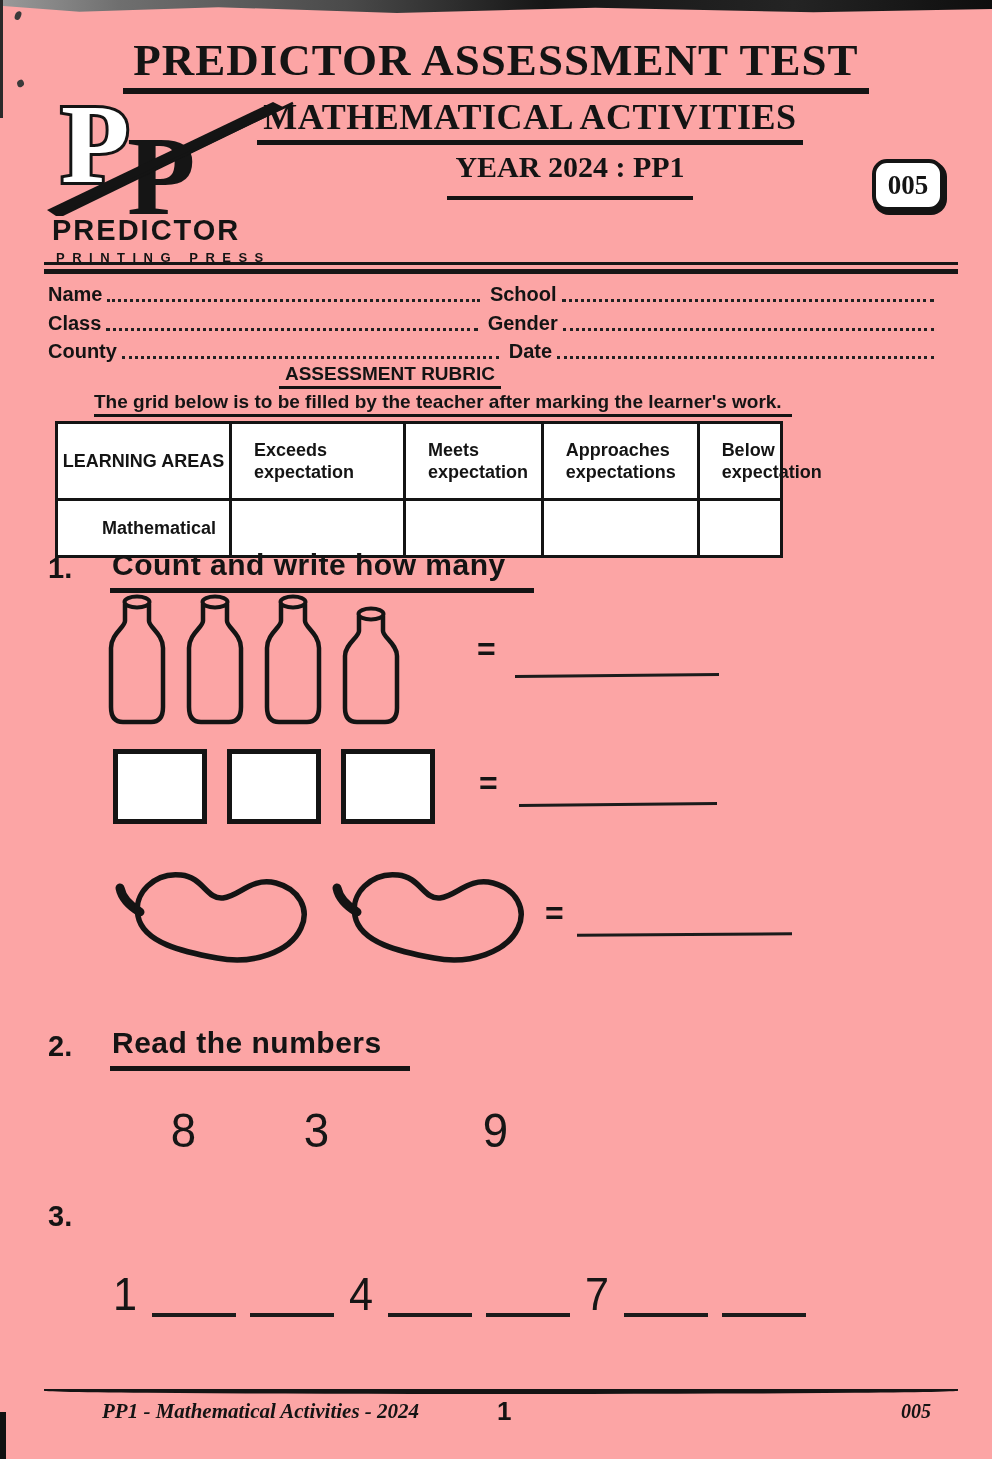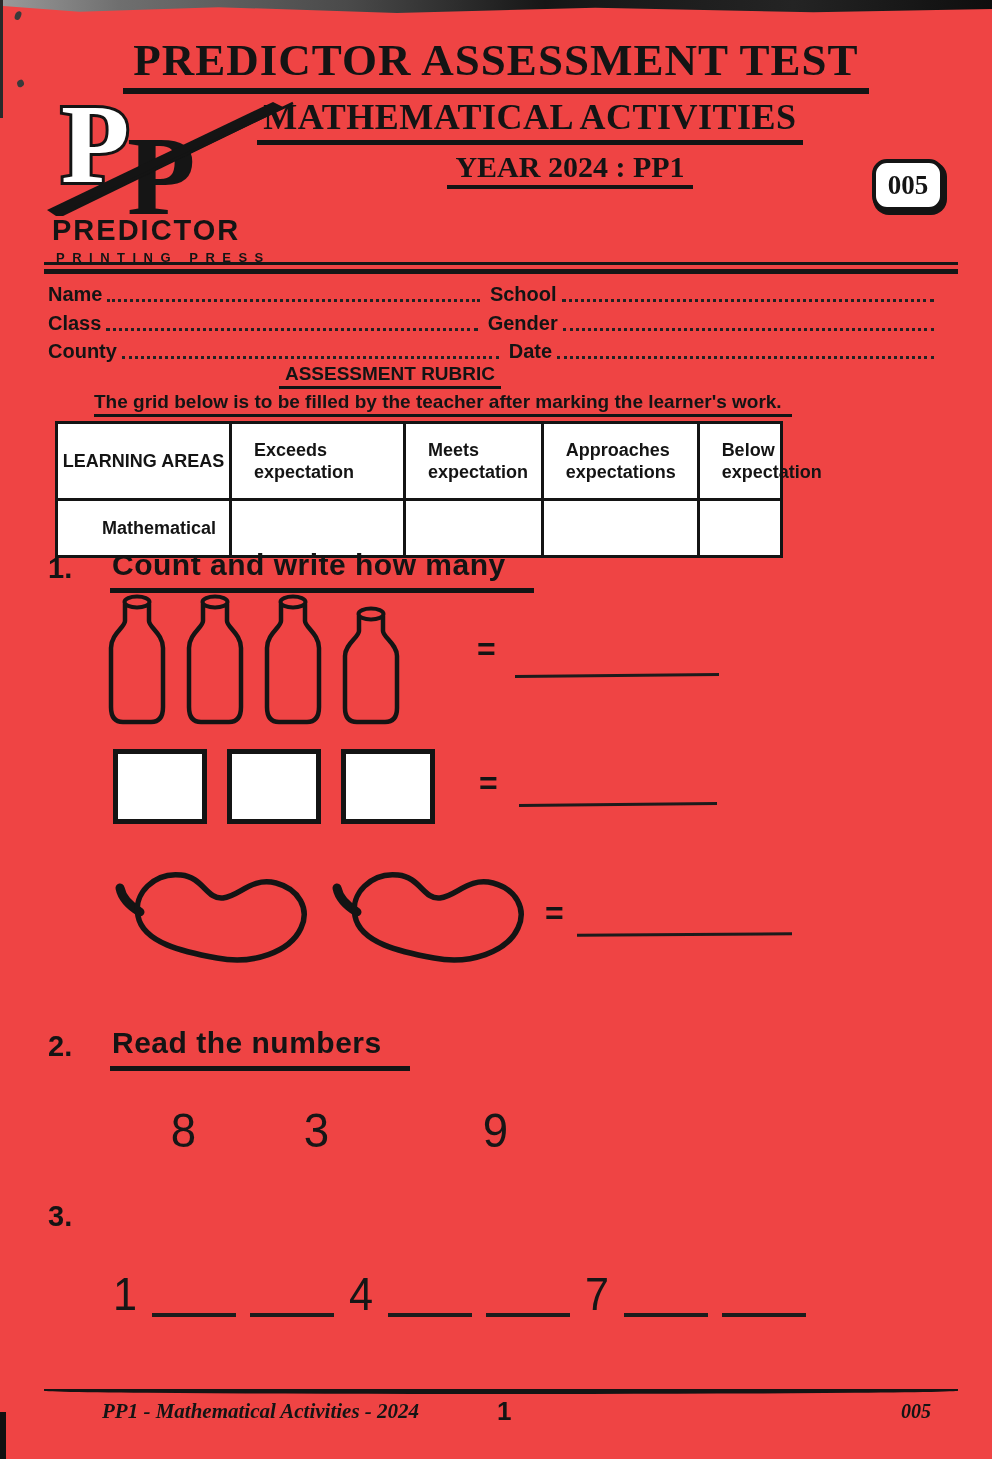--- a/index.html
+++ b/index.html
@@ -1,39 +1,39 @@
 <!DOCTYPE html>
 <html><head>
 <meta charset="utf-8">
 <style>
   html,body{margin:0;padding:0;background:#e8e8e8;}
   .page{
     position:relative;width:992px;height:1459px;margin:0 auto;
-    background:#ef4444;color:#141414;overflow:hidden;
+    background:#fca5a5;color:#141414;overflow:hidden;
     font-family:"Liberation Sans",sans-serif;
   }
   
   .smudge-top{position:absolute;left:0;top:0;width:992px;height:13px;
     background:linear-gradient(90deg,#9a9a9a 0%,#6f6f6f 12%,#4a4a4a 35%,#161616 55%,#242424 80%,#0e0e0e 100%);
     clip-path:polygon(0 0,100% 0,100% 70%,82% 95%,60% 60%,40% 100%,22% 55%,8% 90%,0 45%);}
   .edge-left{position:absolute;left:0;top:0;width:3px;height:118px;background:#2a2a2a;}
   .corner-bl{position:absolute;left:0;top:1412px;width:6px;height:47px;background:#111;}
   .speck{position:absolute;background:#3a3a3a;border-radius:60% 40% 55% 45%;}
   .speck.a{left:15px;top:11px;width:6px;height:9px;transform:rotate(18deg);}
   .speck.b{left:17px;top:80px;width:7px;height:7px;transform:rotate(-25deg);}
   
   .title-main{position:absolute;left:56px;top:34px;width:880px;text-align:center;
     font-family:"Liberation Serif",serif;font-weight:bold;font-size:45px;letter-spacing:1px;}
   .title-main span{border-bottom:6px solid #141414;padding:0 10px 3px;}
   .title-sub{position:absolute;left:190px;top:96px;width:680px;text-align:center;
     font-family:"Liberation Serif",serif;font-weight:bold;font-size:36px;letter-spacing:.5px;}
   .title-sub span{border-bottom:5px solid #141414;padding:0 6px 3px;}
   .title-year{position:absolute;left:360px;top:150px;width:420px;text-align:center;
     font-family:"Liberation Serif",serif;font-weight:bold;font-size:30px;}
-  .title-year span{border-bottom:4px solid #141414;padding:0 8px 2px;}
+  .title-year span{border-bottom:4px solid #141414;padding:0 8px 13px;}
   .badge{position:absolute;left:872px;top:159px;width:64px;height:44px;
     border:4px solid #141414;border-radius:15px;box-shadow:2px 3px 0 1px #141414;
     display:flex;align-items:center;justify-content:center;background:#fff;
     font-family:"Liberation Serif",serif;font-weight:bold;font-size:27px;}
   .logo{position:absolute;left:46px;top:96px;width:252px;}
   .logo svg{display:block;}
   .logo-name{font-weight:bold;font-size:29px;letter-spacing:2px;margin:-2px 0 0 6px;}
   .logo-tag{font-size:13px;font-weight:bold;letter-spacing:7.5px;margin:3px 0 0 10px;}
   
   .rule-double{position:absolute;left:44px;top:262px;width:914px;height:4px;

